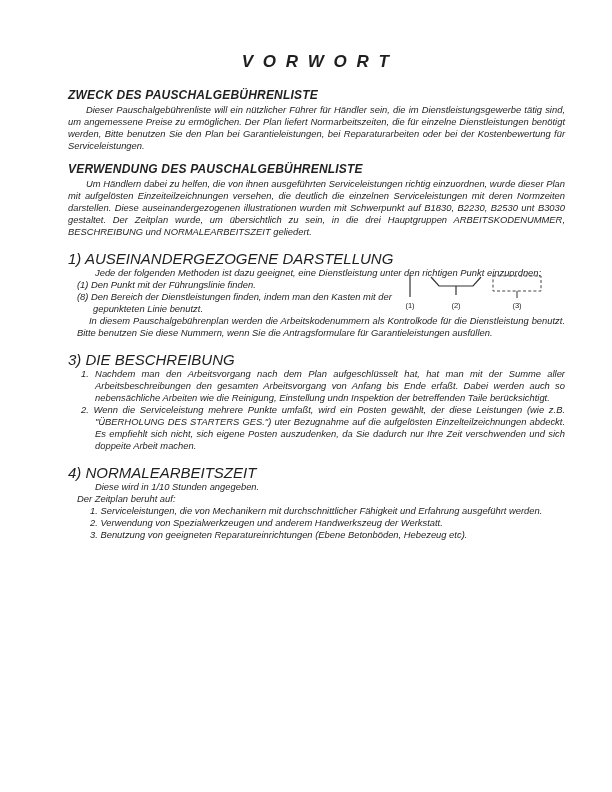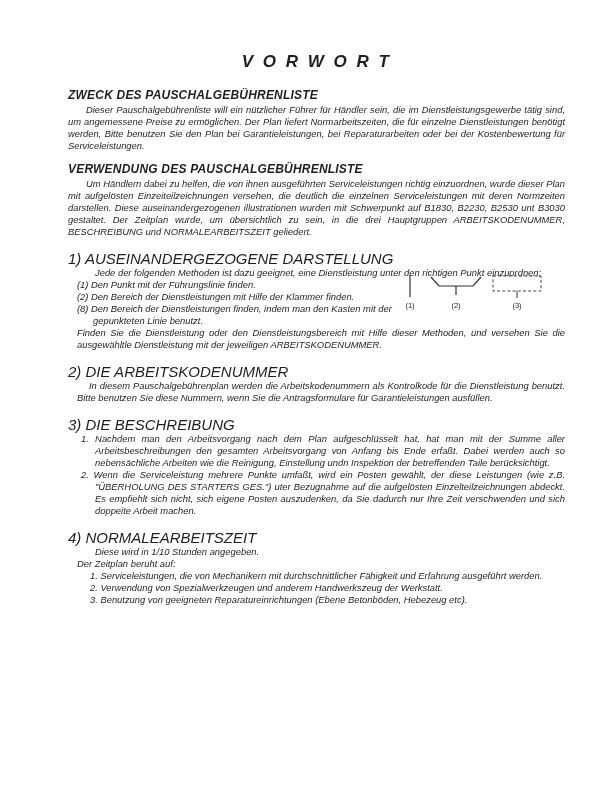--- a/index.html
+++ b/index.html
@@ -113,29 +113,26 @@
       <div class="sec-heading">VERWENDUNG DES PAUSCHALGEBÜHRENLISTE</div>
       <p class="para">Um Händlern dabei zu helfen, die von ihnen ausgeführten Serviceleistungen richtig einzuordnen, wurde dieser Plan mit aufgelösten Einzeiteilzeichnungen versehen, die deutlich die einzelnen Serviceleistungen mit deren Normzeiten darstellen. Diese auseinandergezogenen illustrationen wurden mit Schwerpunkt auf B1830, B2230, B2530 unt B3030 gestaltet. Der Zeitplan wurde, um übersichtlich zu sein, in die drei Hauptgruppen ARBEITSKODENUMMER, BESCHREIBUNG und NORMALEARBEITSZEIT geliedert.</p>
     </div>
 
     <div>
       <div class="num-heading">1) AUSEINANDERGEZOGENE DARSTELLUNG</div>
       <div class="sub">
         <p class="lead">Jede der folgenden Methoden ist dazu geeignet, eine Dienstleistung unter den richtigen Punkt einzuordnen;</p>
         <div class="method-items">
           <p class="method-item">(1) Den Punkt mit der Führungslinie finden.</p>
-          <p class="method-item">(2) Den Bereich der Dienstleistungen mit Hilfe der Klammer finden.</p>
           <p class="method-item">(8) Den Bereich der Dienstleistungen finden, indem man den Kasten mit der gepunkteten Linie benutzt.</p>
         </div>
-        <p class="outro">Finden Sie die Dienstleistung oder den Dienstleistungsbereich mit Hilfe dieser Methoden, und versehen Sie die ausgewähltle Dienstleistung mit der jeweiligen ARBEITSKODENUMMER.</p>
       </div>
     </div>
 
     <div>
-      <div class="num-heading">2) DIE ARBEITSKODENUMMER</div>
       <div class="sub">
         <p class="lead" style="text-indent:12px;">In diesem Pauschalgebührenplan werden die Arbeitskodenummern als Kontrolkode für die Dienstleistung benutzt. Bitte benutzen Sie diese Nummern, wenn Sie die Antragsformulare für Garantieleistungen ausfüllen.</p>
       </div>
     </div>
 
     <div>
       <div class="num-heading">3) DIE BESCHREIBUNG</div>
       <div class="sub hang-list">
         <p class="hang-item">1. Nachdem man den Arbeitsvorgang nach dem Plan aufgeschlüsselt hat, hat man mit der Summe aller Arbeitsbeschreibungen den gesamten Arbeitsvorgang von Anfang bis Ende erfaßt. Dabei werden auch so nebensächliche Arbeiten wie die Reinigung, Einstellung undn Inspektion der betreffenden Taile berücksichtigt.</p>
         <p class="hang-item">2. Wenn die Serviceleistung mehrere Punkte umfaßt, wird ein Posten gewählt, der diese Leistungen (wie z.B. "ÜBERHOLUNG DES STARTERS GES.") uter Bezugnahme auf die aufgelösten Einzelteilzeichnungen abdeckt. Es empfiehlt sich nicht, sich eigene Posten auszudenken, da Sie dadurch nur Ihre Zeit verschwenden und sich doppeite Arbeit machen.</p>

